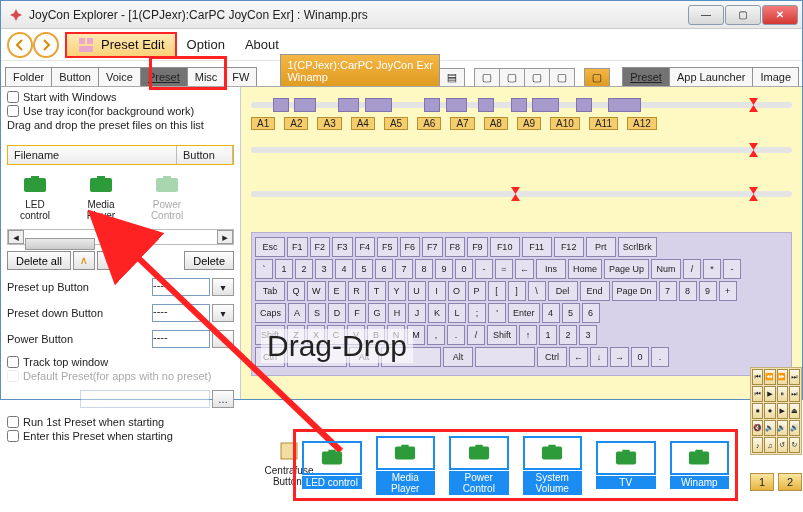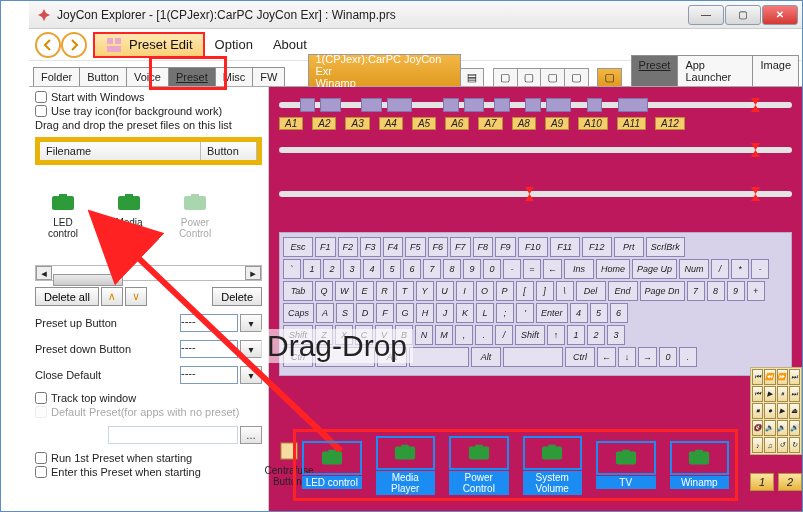--- a/index.html
+++ b/index.html
@@ -1,17 +1,17 @@
 <!DOCTYPE html>
 <html><head>
 <meta charset="utf-8">
 <style>
 * { box-sizing: border-box; margin: 0; padding: 0; user-select: none; }
 body { font-family: "Segoe UI", Tahoma, sans-serif; font-size: 11px; color: #222; background: #fff; width: 803px; height: 512px; overflow: hidden; }
-.window { width: 803px; height: 512px; border: 1px solid #5a8fc3; position: relative; padding-left: 28px; }
+.window { width: 803px; height: 400px; border: 1px solid #5a8fc3; position: relative; }
 .titlebar { height: 28px; background: linear-gradient(#f9f9f9, #e8e8e8); display: flex; align-items: center; padding: 0 4px 0 8px; border-bottom: 1px solid #ccc; }
 .titlebar .ico { width: 14px; height: 14px; margin-right: 6px; }
 .titlebar .ico svg { width: 14px; height: 14px; }
 .titlebar-text { flex: 1; font-size: 12px; }
 .win-controls { display: flex; gap: 0; }
 .win-btn { width: 36px; height: 20px; background: linear-gradient(#f5f5f5,#d8d8d8); border: 1px solid #8a9bae; border-radius: 3px; margin-left: 1px; display:flex; align-items:center; justify-content:center; font-size:10px; }
 .win-close { background: linear-gradient(#f57b7b,#d43832); color:#fff; font-weight:bold; }
 .toolbar1 { height: 32px; display:flex; align-items:center; padding: 2px 6px; border-bottom:1px solid #e4e4e4;}
 .nav-btn { width:26px; height:26px; border: 2px solid #e9a335; border-radius: 50%; background:#fff; display:flex; align-items:center; justify-content:center;}
 .nav-btn svg { width:14px; height:14px; }
@@ -24,41 +24,41 @@
 .tab.sel { background:#737373;text-decoration:underline; }
 .preset-hl { position:absolute; border:3px solid #ff2222; pointer-events:none;}
 .upper-tab-strip { display:flex; align-items:flex-end; margin-left:24px;}
 .mini-tab { width:26px; height:18px; border:1px solid #999; border-bottom:none; background:#f6f6f6; display:flex; align-items:center; justify-content:center; margin-right:-1px;}
 .active-tab-wide { height:32px; border:1px solid #999; border-bottom:none; background:linear-gradient(#f4b645,#e09b21); color:#fff; padding:0 6px; font-size:11px; display:flex; flex-direction:column; justify-content:center; line-height:12px; margin-right:-1px;}
 .right-tabs { display:flex; margin-left:auto;}
 .body-split { display:flex; height: calc(100% - 28px - 32px - 26px);}
 .left-pane { width: 240px; border-right:1px solid #ccc; padding:4px 6px; display:flex; flex-direction:column; gap:2px;}
 .chk { display:flex; align-items:center; gap:4px; font-size:11px; }
 .chk input { width:12px; height:12px; }
-.th-row { display:flex; border:5px solid #eab308; margin-top:4px;}
+.th-row { display:flex; border:1px solid #eab308; margin-top:12px;}
 .th-row div { padding:3px 6px; border-right:1px solid #bbb; background:linear-gradient(#fdfdfd,#ececec); font-size:11px;}
 .filelist { height:96px; display:flex; align-items:center; gap:14px; padding:6px 2px; }
 .filelist .item { width:52px; text-align:center; font-size:10px; }
 .filelist .item .picon { width:28px; height:24px; margin:0 auto 2px;}
 .picon svg { width:28px; height:24px;}
 .dim { opacity:.4;}
 .hscroll { height:16px; border:1px solid #bbb; display:flex; align-items:center;}
 .hscroll .ar { width:16px; height:14px; border:1px solid #999; background:#eee; display:flex;align-items:center;justify-content:center;}
 .hscroll .track { flex:1; background:#f4f4f4; position:relative;}
 .hscroll .thumb { position:absolute; left:0; top:0; height:12px; width:70px; margin:1px; background:linear-gradient(#eaeaea,#ccc); border:1px solid #999;}
 .btn-row { display:flex; gap:2px; margin-top:4px;}
 .btn { border:1px solid #8f8f8f; background:linear-gradient(#fdfdfd,#e4e4e4); padding:2px 8px; font-size:11px;}
 .btn.sq { padding:2px 6px;}
 .btn.up { color:#d98a00;}
 .btn.dn { color:#d98a00;}
 .sel-row { display:flex; align-items:center; gap:2px; margin-top:6px;}
 .sel-row label { flex:1;}
 .sel-row select, .sel-row .combo { border:1px solid #7a9ac0; width:58px; height:18px; font-size:11px; background:#fff;}
 .sel-row .br { width:22px; height:18px; border:1px solid #999; background:linear-gradient(#fdfdfd,#e4e4e4); display:flex; align-items:center; justify-content:center; font-size:10px;}
-.right-pane { flex:1; position:relative; padding:8px 10px 4px; background:#be185d;font-style:italic;}
+.right-pane { flex:1; position:relative; padding:8px 10px 4px; background:#fef9c3;}
 .slider-row { display:flex; align-items:center; gap:4px; margin-bottom:2px; position:relative; height:20px;}
 .slider-track { flex:1; height:6px; background:#e4e4e4; border-radius:3px; position:relative;}
 .seg { position:absolute; height:14px; top:-4px; background:#a79acd; border:1px solid #8272ad;}
 .red-marker { position:absolute; width:9px; height:14px; top:-4px; }
 .red-marker svg { width:9px; height:14px;}
 .label-row { display:flex; gap:9px; margin:2px 0 10px 0;}
 .la { border:1px solid #b99130; background:#f6cd6d; padding:0 5px; font-size:10px;}
 .keyboard { position:relative; border:1px solid #b5b0cf; background:#d7d1e9; padding:4px 3px 6px;}
 .krow { display:flex; gap:2px; margin-bottom:2px;}
 .key { border:1px solid #8d85af; height:20px; padding:0 4px; min-width:18px; font-size:9px; display:flex; align-items:center; justify-content:center; background:#e5e1f1;}
@@ -203,21 +203,21 @@
           <label>Preset up Button</label>
           <div class="combo">----</div>
           <div class="br">▾</div>
         </div>
       <div class="sel-row">
           <label>Preset down Button</label>
           <div class="combo">----</div>
           <div class="br">▾</div>
         </div>
       <div class="sel-row">
-          <label>Close Default</label>
+          <label>Power Button</label>
           <div class="combo">----</div>
           <div class="br">▾</div>
         </div>
       <label class="chk" style="margin-top:6px">
           <input type="checkbox" style="">
           <span>Track top window</span>
         </label>
       <label class="chk dim">
           <input type="checkbox" disabled="" style="">
           <span>Default Preset(for apps with no preset)</span>

